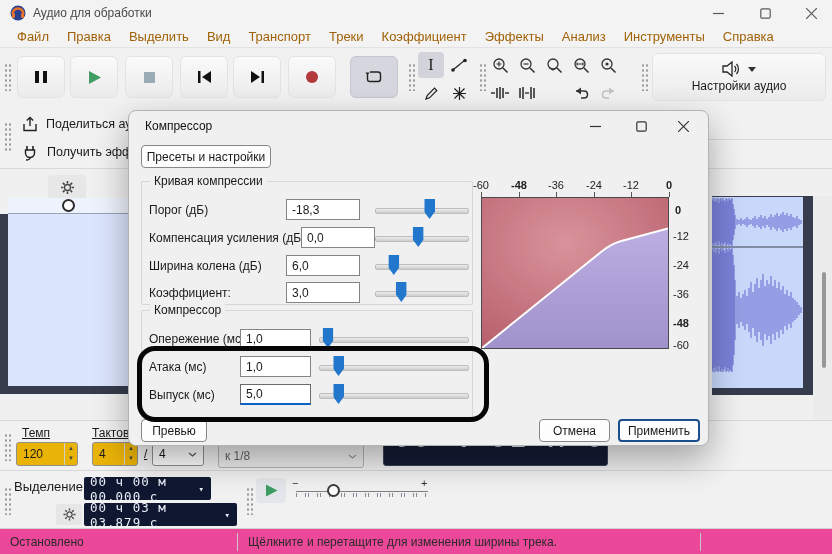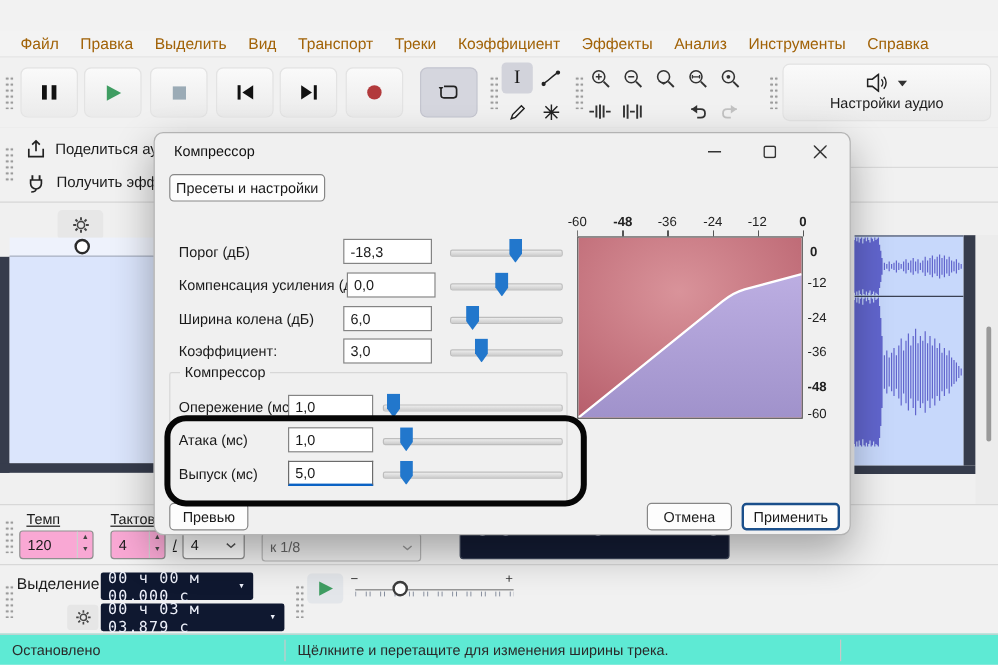--- a/index.html
+++ b/index.html
@@ -32,36 +32,36 @@
   #lruler{left:8px;top:198px;width:120px;height:15px;background:#eef2fc;border-bottom:1px solid #9aa2b5;}
   #rruler{left:712px;top:172px;width:120px;height:24px;background:#d6def2;border-bottom:1px solid #767e90;}
   #ltrack{left:8px;top:214px;width:120px;height:172px;background:#dbe5fc;}
   .panel-edge{background:#363c4c;}
   #rtrack{left:712px;top:196px;width:91px;height:192px;background:#c7d8fb;}
   #loop-handle{left:62px;top:199px;width:13px;height:13px;border-radius:50%;background:#fff;border:2px solid #2b2b2b;box-sizing:border-box;}
 
   
   #tempobar{left:0;top:420px;width:832px;height:50px;background:#f1f1f1;border-top:1px solid #d8d8d8;}
   .small-label{font-size:12px;color:#1a1a1a;text-decoration:underline;}
-  .spinfield{background:#f9a8d4;border:1px solid #8f8f8f;border-radius:3px;display:flex;align-items:center;
+  .spinfield{background:#eab308;border:1px solid #8f8f8f;border-radius:3px;display:flex;align-items:center;
              font-size:12px;box-sizing:border-box;}
   .spincol{margin-left:auto;display:flex;flex-direction:column;border-left:1px solid #cfcfcf;height:100%;}
   .spincol span{font-size:6px;line-height:10px;padding:0 3px;color:#444;}
   .selectbox{background:#fff;border:1px solid #8f8f8f;border-radius:3px;display:flex;align-items:center;
              font-size:12px;padding:0 6px;box-sizing:border-box;justify-content:space-between;}
   .selectbox.disabled{background:#ededed;color:#666;border-color:#b5b5b5;}
   #hiddentime{left:383px;top:430px;width:223px;height:34px;background:#141c34;border:1px solid #3c4459;
               border-radius:3px;overflow:hidden;z-index:5;}
   #hiddentime .big{position:absolute;left:10px;top:-9px;font-family:"DejaVu Sans Mono",monospace;
                    font-size:27px;font-weight:bold;letter-spacing:3px;color:#dde2f0;white-space:nowrap;}
   #selbar{left:0;top:470px;width:832px;height:58px;background:#f1f1f1;border-top:1px solid #d8d8d8;}
   .timefield{background:#0f1830;border:1px solid #2b3throat550;border-radius:2px;color:#edf0fa;
              font-family:"DejaVu Sans Mono",monospace;font-size:12.5px;display:flex;align-items:center;
              padding:0 6px;letter-spacing:1px;box-sizing:border-box;justify-content:space-between;}
-  #statusbar{left:0;top:528px;width:832px;height:26px;background:#5eead4;border-top:1px solid #d2d2d2;}
+  #statusbar{left:0;top:528px;width:832px;height:26px;background:#ec4899;border-top:1px solid #d2d2d2;}
   .vsep{width:1px;background:#c8c8c8;}
 
   
   #dialog{left:128px;top:110px;width:579px;height:334px;background:#f0f0f0;border:1px solid #b3b3b3;
           border-radius:8px;box-shadow:0 14px 34px rgba(0,0,0,.32);z-index:20;}
   #dialog .dtitle{left:16px;top:8px;font-size:12px;color:#111;}
   .dwinbtn{width:34px;height:22px;top:4px;display:flex;align-items:center;justify-content:center;}
   .dlgbtn{background:#fdfdfd;border:1px solid #878787;border-radius:4px;font-size:12px;color:#1a1a1a;
           display:flex;align-items:center;justify-content:center;box-sizing:border-box;}
   .dlgbtn.primary{border:2px solid #1a4f8b;font-weight:bold;}
@@ -81,20 +81,44 @@
   .bold{font-weight:bold;}
   #annotation{left:137px;top:346px;width:342px;height:66px;border:5px solid #060606;border-radius:18px;
               z-index:40;pointer-events:none;}
   svg{display:block;}
 </style>
 </head>
 <body>
 
 <div id="screen">
 
+  <div class="abs" id="titlebar">
+    <svg class="abs" style="left:10px;top:5px" width="16" height="16">
+      <circle cx="8" cy="8" r="7.5" fill="#2b3f8f"></circle>
+      <path d="M2.5 9 a5.5 5.5 0 0 1 11 0" fill="none" stroke="#e8742a" stroke-width="2.4"></path>
+      <rect x="2" y="8" width="3" height="5" rx="1.2" fill="#e8742a"></rect>
+      <rect x="11" y="8" width="3" height="5" rx="1.2" fill="#e8742a"></rect>
+    </svg>
+    <div class="abs" id="title">Аудио для обработки</div>
+    <div class="abs winbtn" style="left:703px">
+      <svg width="11" height="11">
+          <line x1="0" y1="5.5" x2="11" y2="5.5" stroke="#5a5a5a" stroke-width="1.2"></line>
+        </svg>
+    </div>
+    <div class="abs winbtn" style="left:750px">
+      <svg width="11" height="11">
+          <rect x="0.8" y="0.8" width="9.4" height="9.4" rx="1.5" fill="none" stroke="#5a5a5a" stroke-width="1.2"></rect>
+        </svg>
+    </div>
+    <div class="abs winbtn" style="left:796px">
+      <svg width="11" height="11">
+          <path d="M0 0 L11 11 M11 0 L0 11" stroke="#5a5a5a" stroke-width="1.2"></path>
+        </svg>
+    </div>
+  </div>
 
   <div class="abs" id="menubar">
     <span class="menu-item">Файл</span>
     <span class="menu-item">Правка</span>
     <span class="menu-item">Выделить</span>
     <span class="menu-item">Вид</span>
     <span class="menu-item">Транспорт</span>
     <span class="menu-item">Треки</span>
     <span class="menu-item">Коэффициент</span>
     <span class="menu-item">Эффекты</span>
@@ -320,21 +344,21 @@
           <span>▼</span>
         </span>
     </div>
     <div class="abs small-label" style="left:144px;top:26px">/</div>
     <div class="abs selectbox" style="left:152px;top:21px;width:52px;height:24px">
       <span>4</span>
       <svg width="9" height="5">
           <polyline points="1,1 4.5,4 8,1" fill="none" stroke="#555" stroke-width="1.2"></polyline>
         </svg>
     </div>
-    <div class="abs selectbox disabled" style="left:218px;top:23px;width:133px;height:24px">
+    <div class="abs selectbox disabled" style="left:218px;top:23px;width:146px;height:24px">
       <span>к 1/8</span>
       <svg width="9" height="5">
           <polyline points="1,1 4.5,4 8,1" fill="none" stroke="#999" stroke-width="1.2"></polyline>
         </svg>
     </div>
   </div>
 
   <div class="abs" id="hiddentime">
     <span class="big">00 ч 01 м 00 с</span>
   </div>
@@ -391,28 +415,31 @@
         </svg>
     </div>
     <div class="abs dwinbtn" style="left:537px">
       <svg width="11" height="11">
           <path d="M0 0 L11 11 M11 0 L0 11" stroke="#333" stroke-width="1.2"></path>
         </svg>
     </div>
 
     <div class="abs dlgbtn" style="left:12px;top:34px;width:130px;height:23px">Пресеты и настройки</div>
 
+    <div class="abs groupbox" style="left:12px;top:70px;width:332px;height:124px">
+      <span class="grouplabel">Кривая компрессии</span>
+    </div>
     <div class="abs fldlabel" style="left:20px;top:92px">Порог (дБ)</div>
     <div class="abs txtfield" style="left:157px;top:88px;width:74px;height:21px">-18,3</div>
     <div class="abs slider" style="left:246px;top:87px;width:94px">
       <div class="track"></div>
       <div class="thumb" style="left: 58%;"></div>
     </div>
     <div class="abs fldlabel" style="left:20px;top:120px">Компенсация усиления (дБ)</div>
-    <div class="abs txtfield" style="left:160px;top:116px;width:74px;height:21px">0,0</div>
+    <div class="abs txtfield" style="left:172px;top:116px;width:74px;height:21px">0,0</div>
     <div class="abs slider" style="left:246px;top:115px;width:94px">
       <div class="track"></div>
       <div class="thumb" style="left: 46%;"></div>
     </div>
     <div class="abs fldlabel" style="left:20px;top:148px">Ширина колена (дБ)</div>
     <div class="abs txtfield" style="left:157px;top:144px;width:74px;height:21px">6,0</div>
     <div class="abs slider" style="left:246px;top:143px;width:94px">
       <div class="track"></div>
       <div class="thumb" style="left: 20%;"></div>
     </div>

